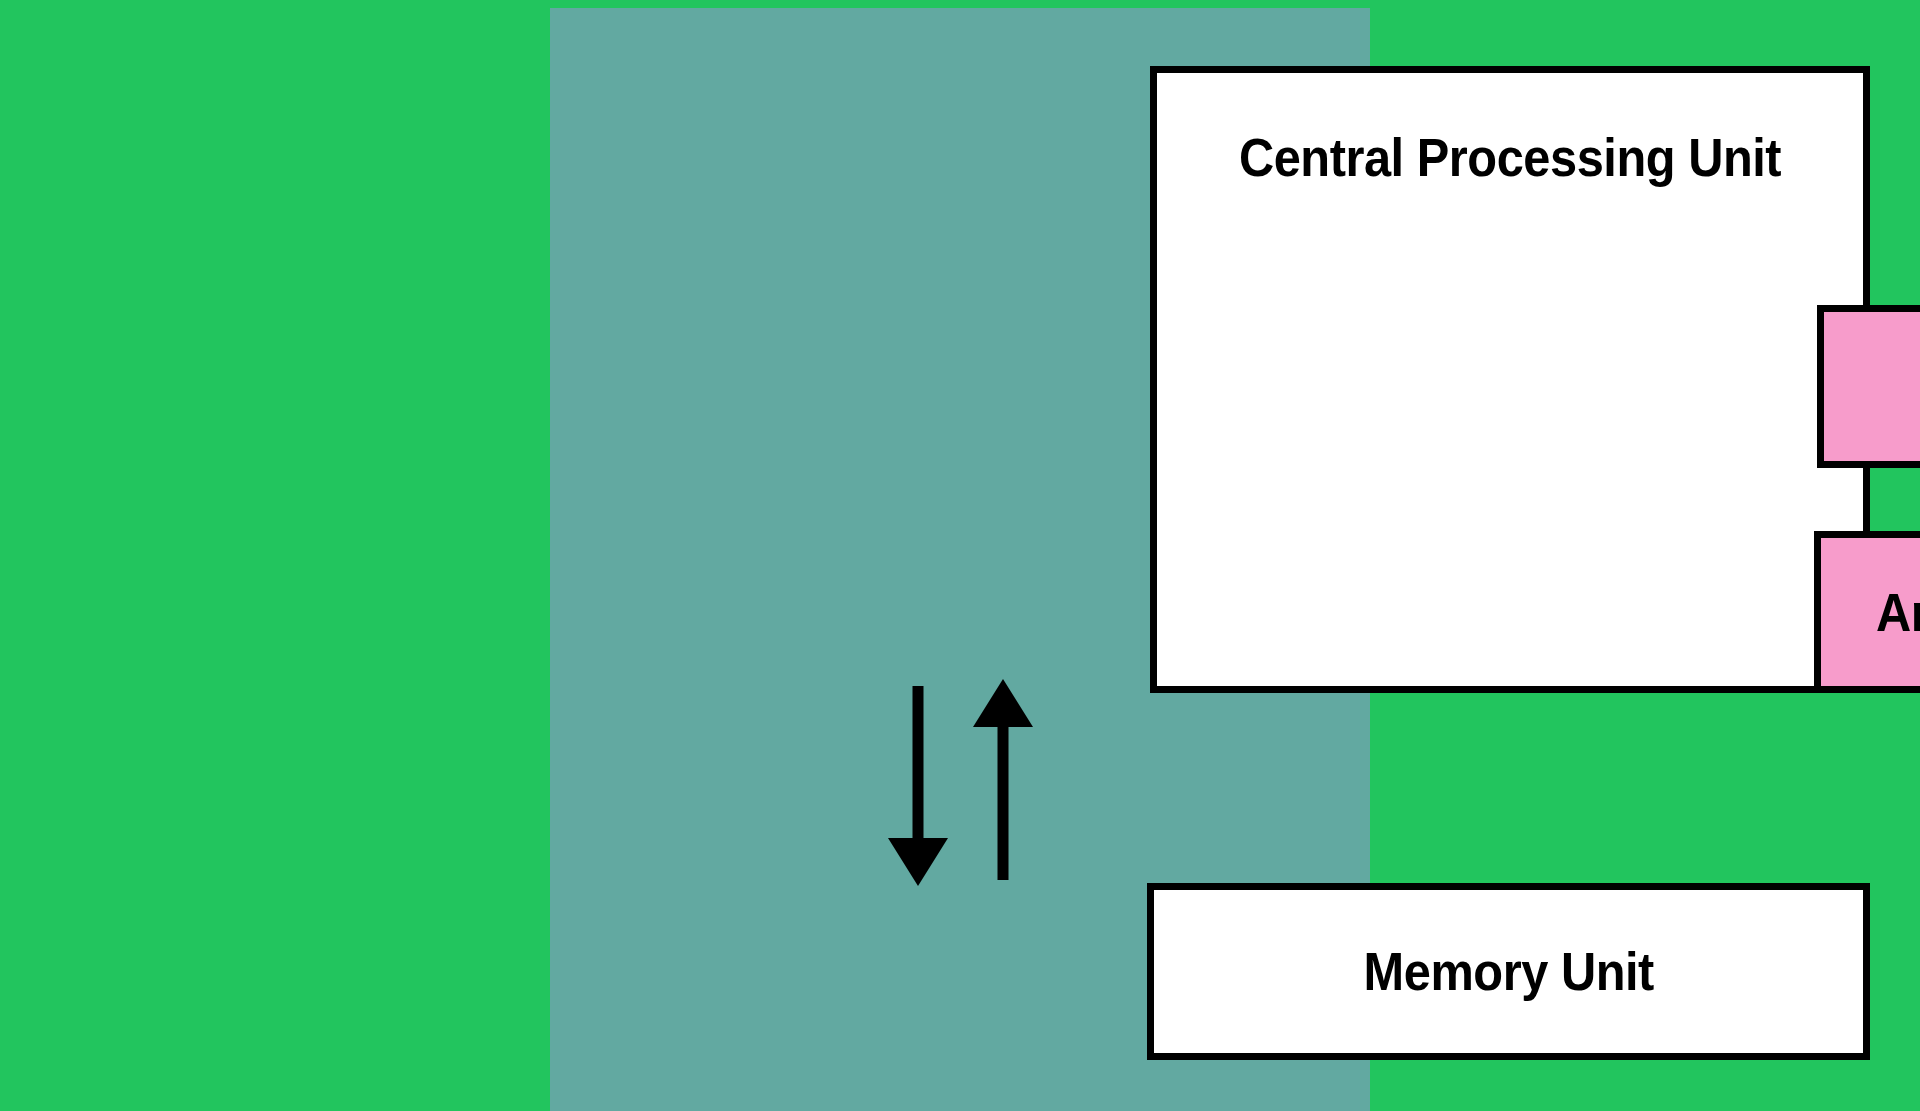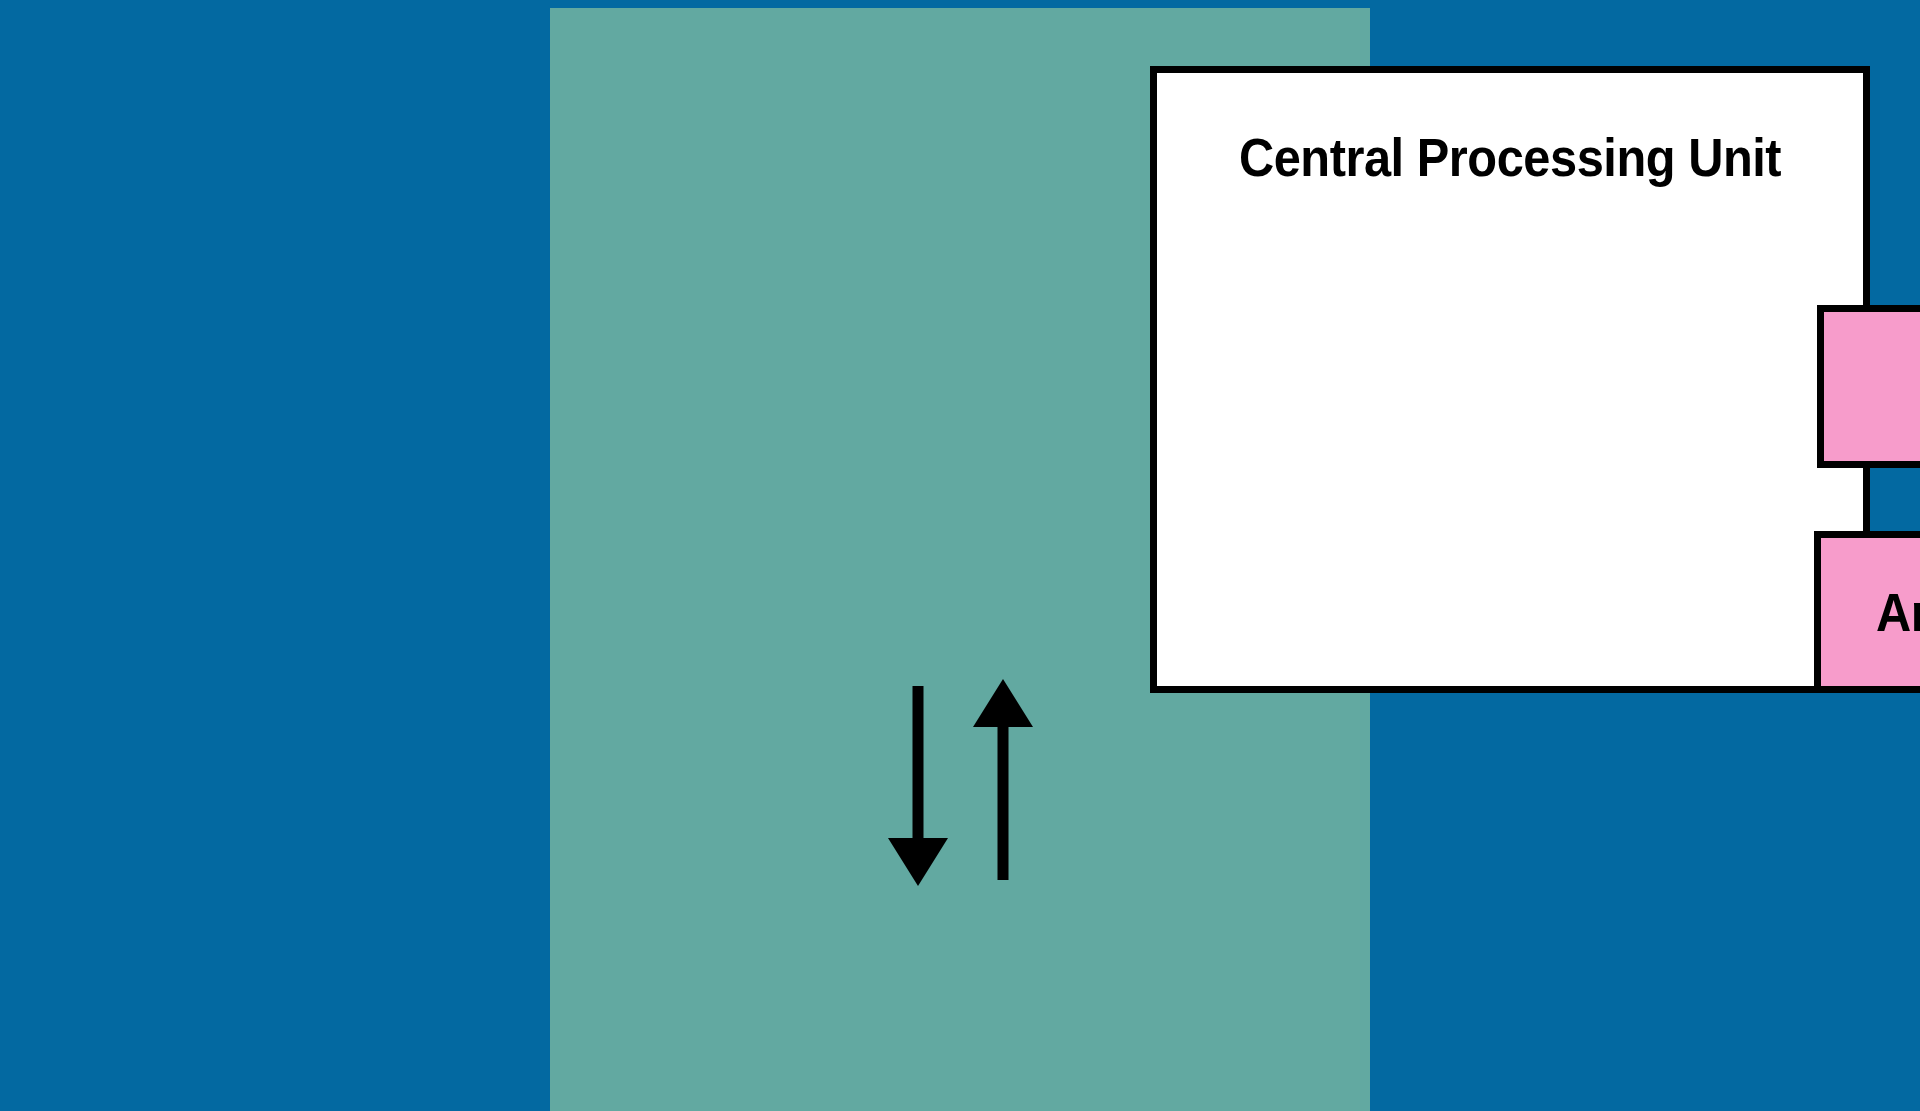--- a/index.html
+++ b/index.html
@@ -11,21 +11,21 @@
     width: 1920px;
     height: 1111px;
     overflow: hidden;
     font-family: "Liberation Sans", "DejaVu Sans", sans-serif;
   }
 
   #canvas {
     position: relative;
     width: 1920px;
     height: 1111px;
-    background: #0369a1;
+    background: #22c55e;
   }
 
   
   .system-container {
     position: absolute;
     left: 550px;
     top: 8px;
     width: 820px;
     height: 1103px;
     background: #62A9A1;
@@ -126,20 +126,23 @@
 
       <div class="sub-box control-unit-box">
         
       </div>
 
       <div class="sub-box alu-box">
         <div class="box-title">Arithmetic/Logic Unit</div>
       </div>
     </div>
 
+    <div class="unit-box memory-box">
+      <div class="box-title">Memory Unit</div>
+    </div>
 
   </div>
 
   <svg class="arrow-layer" viewBox="0 0 1920 1111">
 
     <g>
       <line x1="918" y1="686" x2="918" y2="845" stroke="#000000" stroke-width="11"></line>
       <polygon points="888,838 948,838 918,886" fill="#000000"></polygon>
     </g>
 

